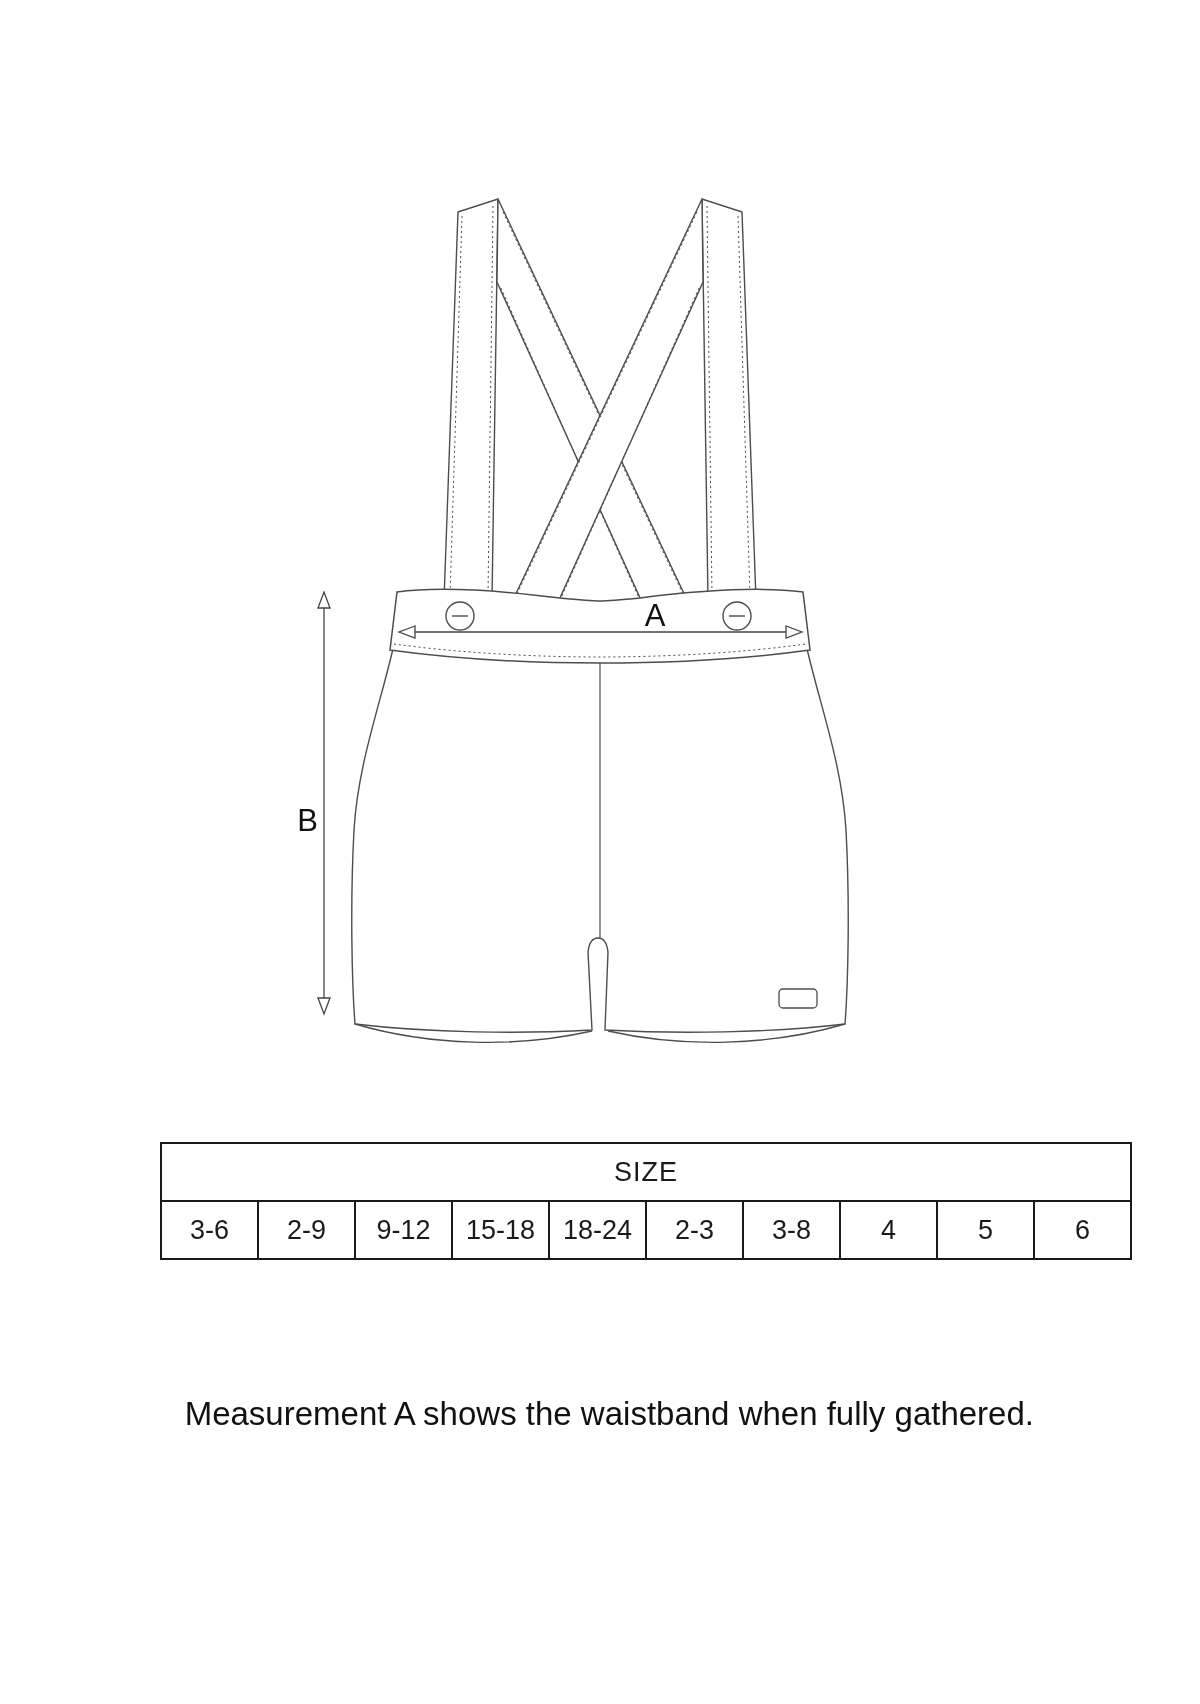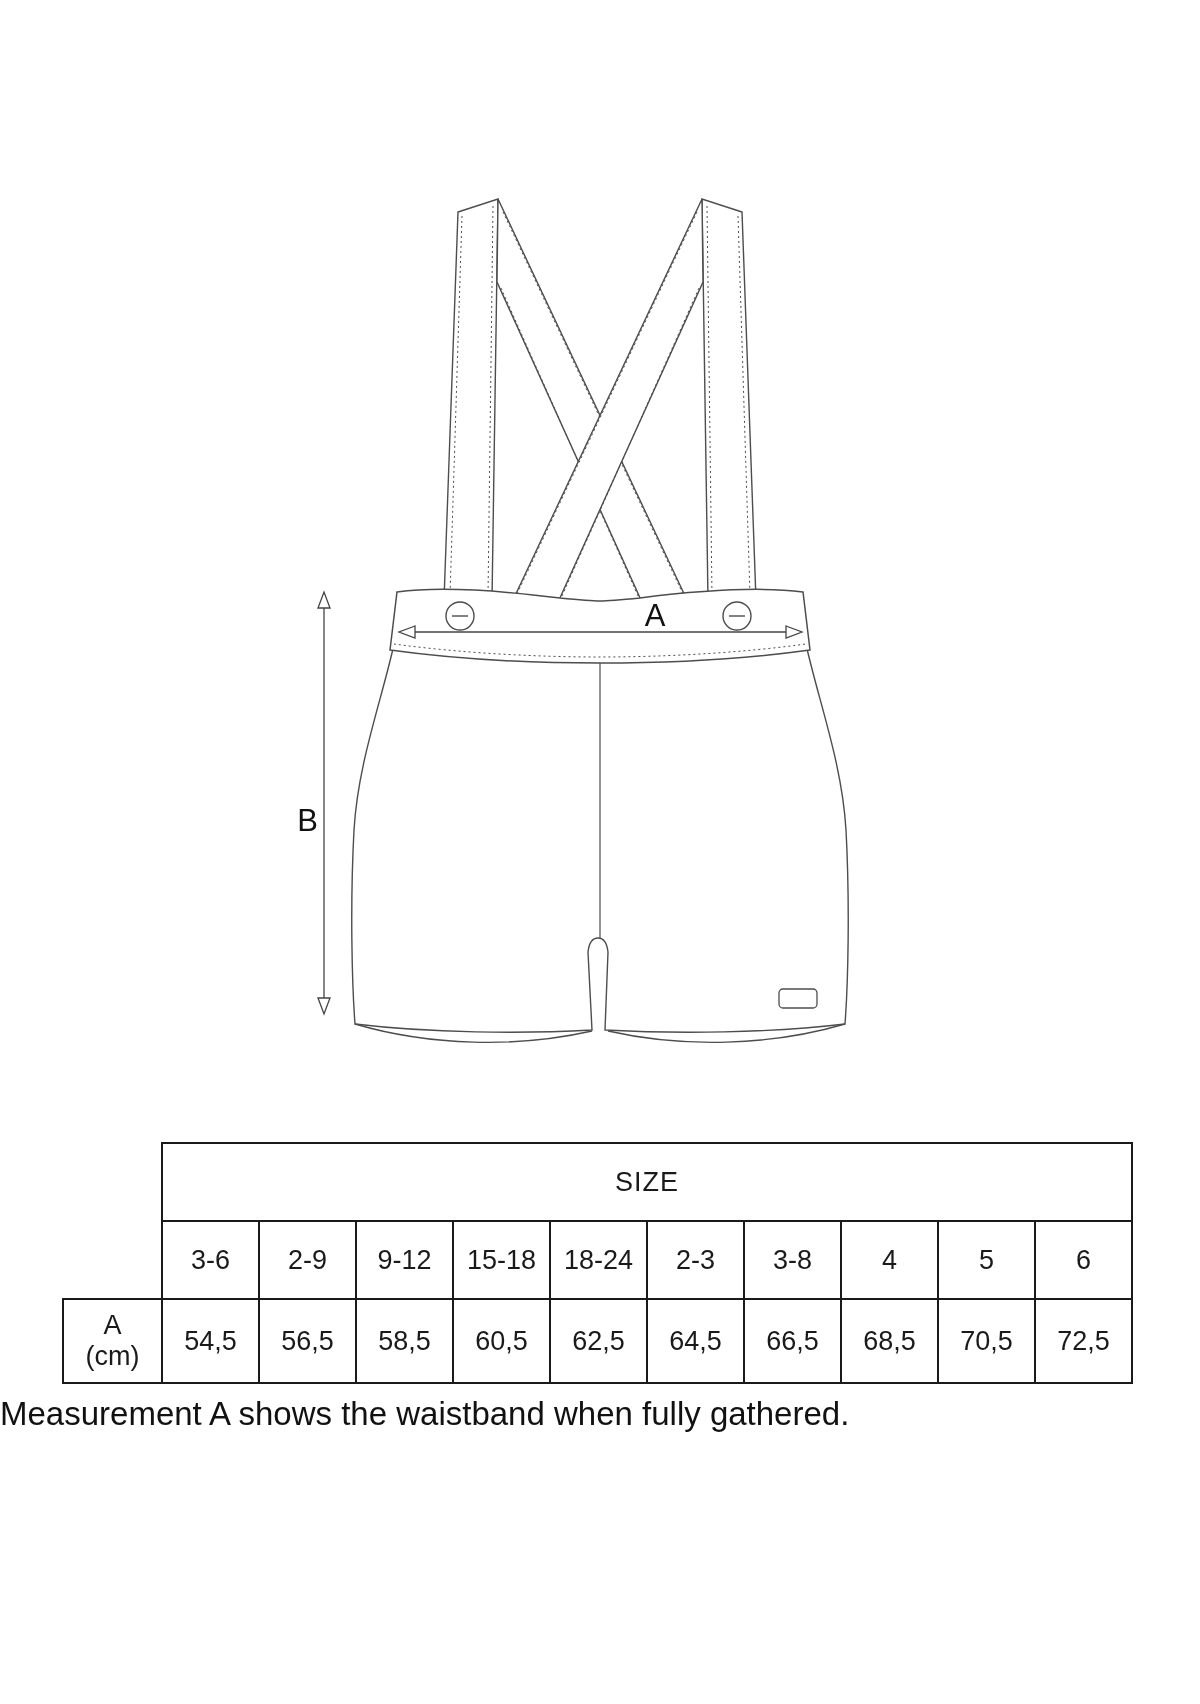--- a/index.html
+++ b/index.html
@@ -2,24 +2,24 @@
 <html><head>
 <meta charset="utf-8">
 <style>
   html,body{margin:0;padding:0;background:#ffffff;}
   body{width:1200px;height:1704px;position:relative;overflow:hidden;
        font-family:"Liberation Sans",sans-serif;color:#1a1a1a;}
   #drawing{position:absolute;left:0;top:0;}
   .svgtext{font-family:"Liberation Sans",sans-serif;font-size:31px;fill:#111;}
   #size-table{position:absolute;left:62px;top:1142px;border-collapse:collapse;table-layout:fixed;}
   #size-table td{border:2px solid #1a1a1a;text-align:center;vertical-align:middle;
-                 font-size:27px;color:#1a1a1a;padding:10px;height:56px;background:#fff;}
+                 font-size:27px;color:#1a1a1a;padding:0;height:56px;background:#fff;}
   #size-table td.ghost{border:none;background:transparent;}
   #size-table td.size-title{letter-spacing:1px;}
-  #footer{position:absolute;left:0;top:1390px;width:1034px;text-align:left;
+  #footer{position:absolute;left:0;top:1390px;width:1034px;text-align:right;
           font-size:33px;line-height:47px;color:#111;}
 </style>
 </head>
 <body>
 
 <svg id="drawing" width="1200" height="1060" viewBox="0 0 1200 1060">
 
   <g stroke="#4d4d4d" stroke-width="1.4" fill="#ffffff">
 
     <path d="M458,212 L498,199 L492,600 L444,600 Z"></path>
@@ -123,31 +123,18 @@
         <td>2-9</td>
         <td>9-12</td>
         <td>15-18</td>
         <td>18-24</td>
         <td>2-3</td>
         <td>3-8</td>
         <td>4</td>
         <td>5</td>
         <td>6</td>
       </tr>
-    <tr id="row-a">
-      <td>A (cm)</td>
-    <td>54,5</td>
-        <td>56,5</td>
-        <td>58,5</td>
-        <td>60,5</td>
-        <td>62,5</td>
-        <td>64,5</td>
-        <td>66,5</td>
-        <td>68,5</td>
-        <td>70,5</td>
-        <td>72,5</td>
-      </tr>
   </tbody>
 </table>
 
 <div id="footer">
   <div>Measurement A shows the waistband when fully gathered.</div>
 </div>
 
 </body></html>

